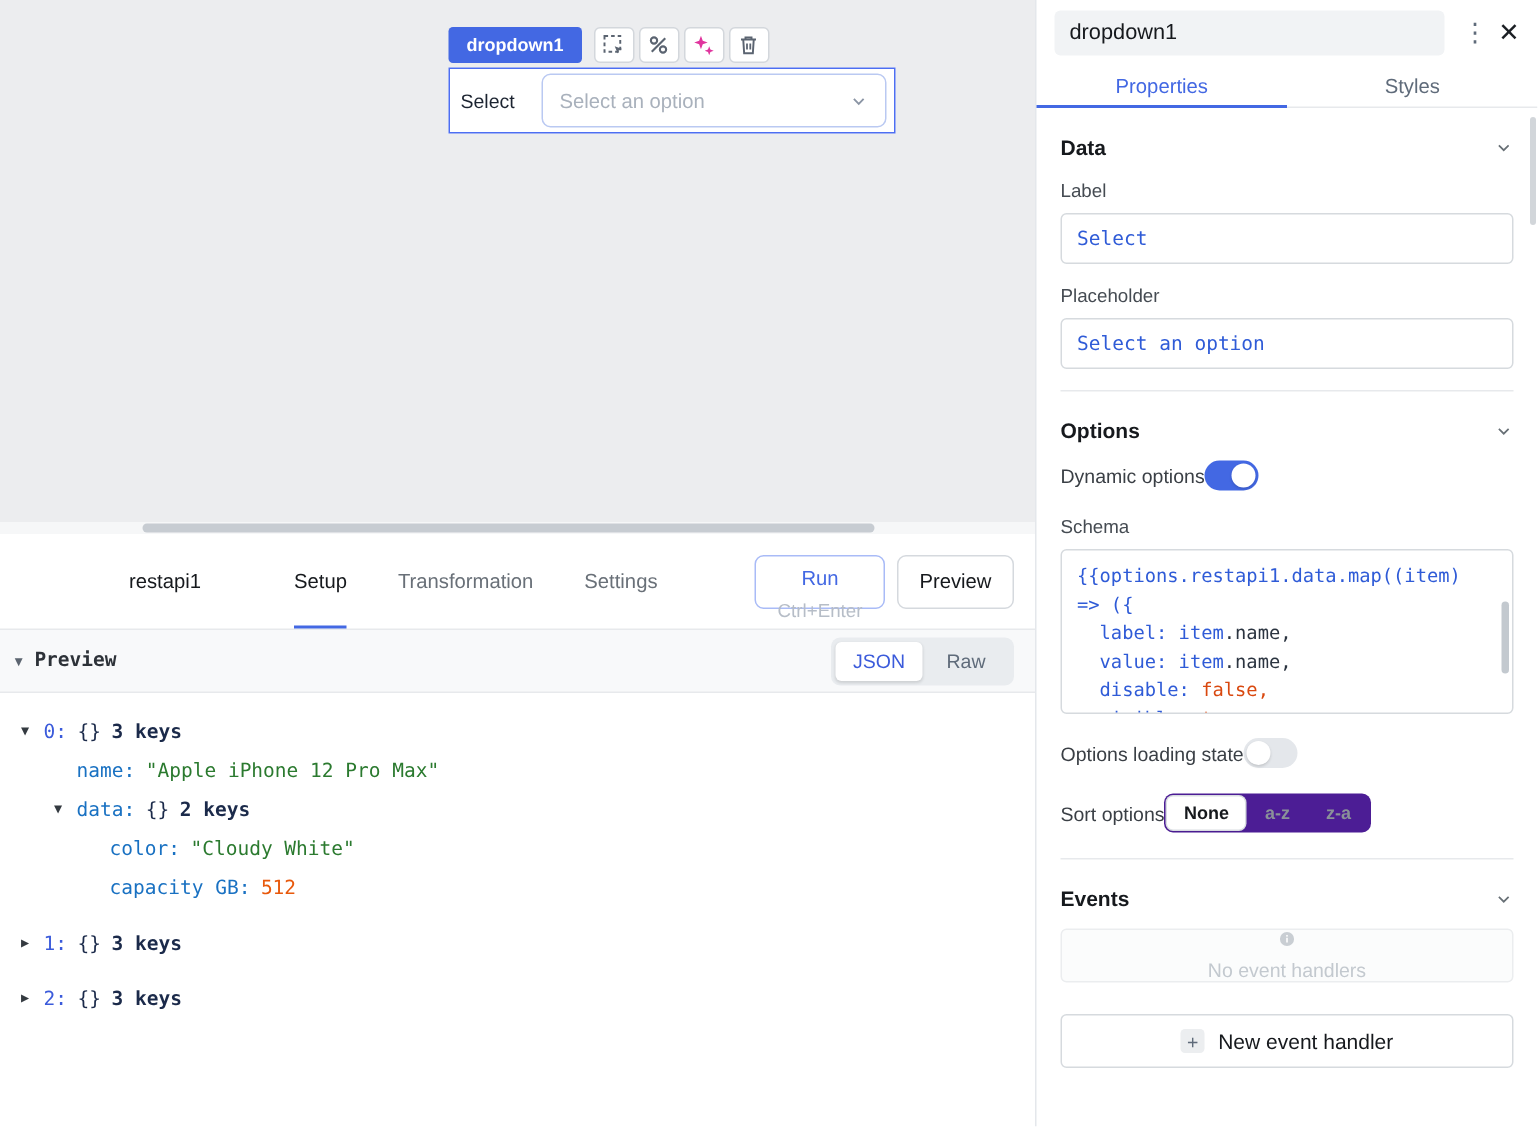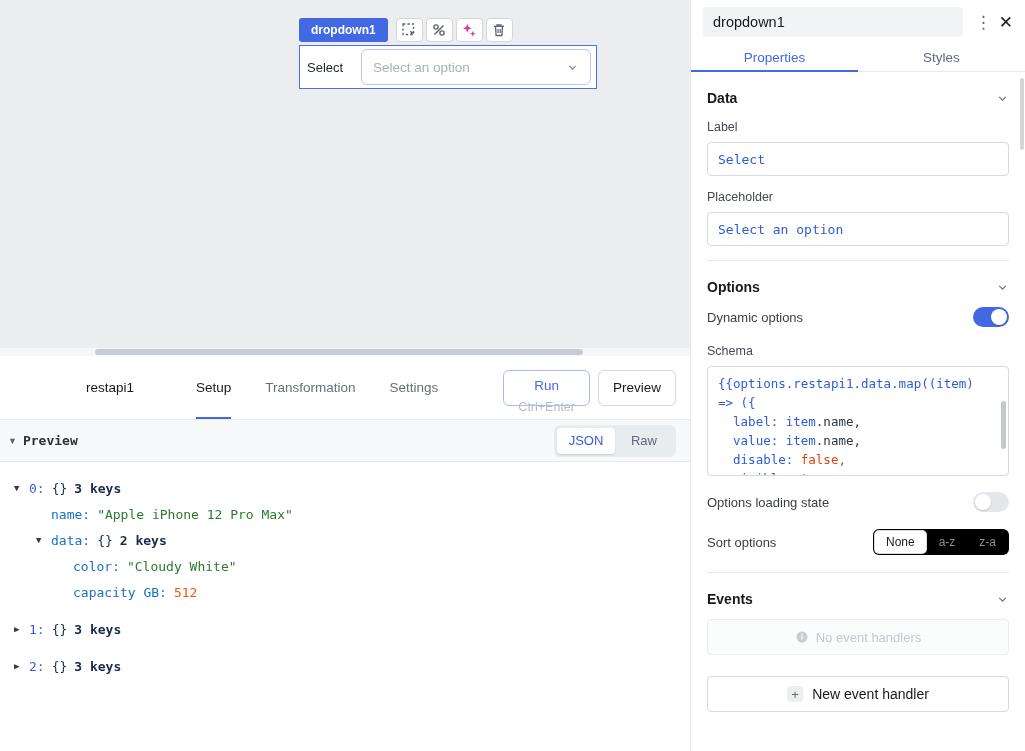--- a/index.html
+++ b/index.html
@@ -59,38 +59,38 @@
   .kebab { font-size:17px; color:#5f6b7a; cursor:pointer; width:12px; text-align:center; }
   .close { font-size:17px; color:#1b1f24; font-weight:bold; cursor:pointer; }
   .rtabs { display:flex; height:28px; border-bottom:1px solid #e7e9ec; }
   .rtab { flex:1; display:flex; align-items:center; justify-content:center; font-size:13.5px; color:#5f6b7a; border-bottom:2px solid transparent; margin-bottom:-1px; cursor:pointer; }
   .rtab.active { color:#4368E3; border-bottom-color:#4368E3; }
   .rbody { flex:1; padding:0 16px; overflow:hidden; }
   .sect-h { display:flex; justify-content:space-between; align-items:center; padding:18px 0 12px; font-size:14px; font-weight:bold; color:#16191d;gap:47px; }
   .fld-label { font-size:12.5px; color:#454b52; margin:2px 0 8px; }
   .fld-input { height:34px; border:1px solid #d6dade; border-radius:4px; display:flex; align-items:center; padding:0 10px; font-family:"DejaVu Sans Mono","Liberation Mono",monospace; font-size:13px; color:#2f5bd7; margin-bottom:14px; background:#fff; cursor:text; }
   .divider { border-top:1px solid #e7e9ec; margin-top:6px; }
-  .prow { display:flex; justify-content:space-between; align-items:center; margin-bottom:17px; }
+  .prow { display:flex; align-items:center; margin-bottom:17px; }
   .prow-label { font-size:13px; color:#3a3f45; }
   .toggle { width:36px; height:20px; border-radius:10px; position:relative; cursor:pointer; flex:none; }
   .toggle.on { background:#4368E3; }
   .toggle.on .knob { right:2px; }
   .toggle.off { background:#e4e7eb; }
   .toggle.off .knob { left:2px; }
   .knob { position:absolute; top:2px; width:16px; height:16px; border-radius:50%; background:#fff; box-shadow:0 1px 2px rgba(0,0,0,.15); }
   .codebox { border:1px solid #d6dade; border-radius:4px; height:110px; padding:7px 10px; font-family:"DejaVu Sans Mono","Liberation Mono",monospace; font-size:12.5px; line-height:19px; overflow:hidden; position:relative; margin-bottom:16px; background:#fff; }
   .cline { white-space:pre; }
   .tok-b { color:#2f5bd7; }
   .tok-d { color:#2b3440; }
   .tok-o { color:#d9480f; }
   .codescroll { position:absolute; right:2px; top:34px; width:5px; height:48px; background:#c3c9cf; border-radius:3px; }
-  .sortseg { background:#000000; border-radius:6px; padding:2px; display:flex; gap:2px; }
+  .sortseg { background:#4c1d95; border-radius:6px; padding:2px; display:flex; gap:2px;font-weight:bold; }
   .sortseg .opt { padding:4px 11px; font-size:12px; color:#8a9199; border-radius:4px; cursor:pointer; }
   .sortseg .opt.active { background:#fff; color:#16191d; box-shadow:0 0 0 1px #d9dde1, 0 1px 2px rgba(0,0,0,.08); }
-  .no-events { height:36px; border:1px solid #ebedef; background:#fbfcfc; border-radius:4px; display:flex; align-items:center; justify-content:center; gap:7px; color:#c3c9cf; font-size:13px; margin-bottom:21px; }
+  .no-events { height:36px; border:1px solid #ebedef; background:#fbfcfc; border-radius:4px; display:flex; align-items:center; justify-content:center; gap:7px; color:#c3c9cf; font-size:13px; margin-bottom:21px;flex-direction:column; }
   .new-event { width:100%; height:36px; border:1px solid #d6dade; border-radius:4px; background:#fff; display:flex; align-items:center; justify-content:center; gap:9px; font-size:14px; font-weight:500; color:#16191d; cursor:pointer; font-family:inherit; }
   .plusbox { width:16px; height:16px; background:#eceef0; border-radius:3px; color:#5f6b7a; font-size:13px; display:flex; align-items:center; justify-content:center; }
   .rscroll { position:absolute; right:1px; top:78px; width:4px; height:72px; background:#d2d6da; border-radius:2px; }
 </style>
 </head>
 <body>
 
 <div class="app">
 
   <div class="left">

